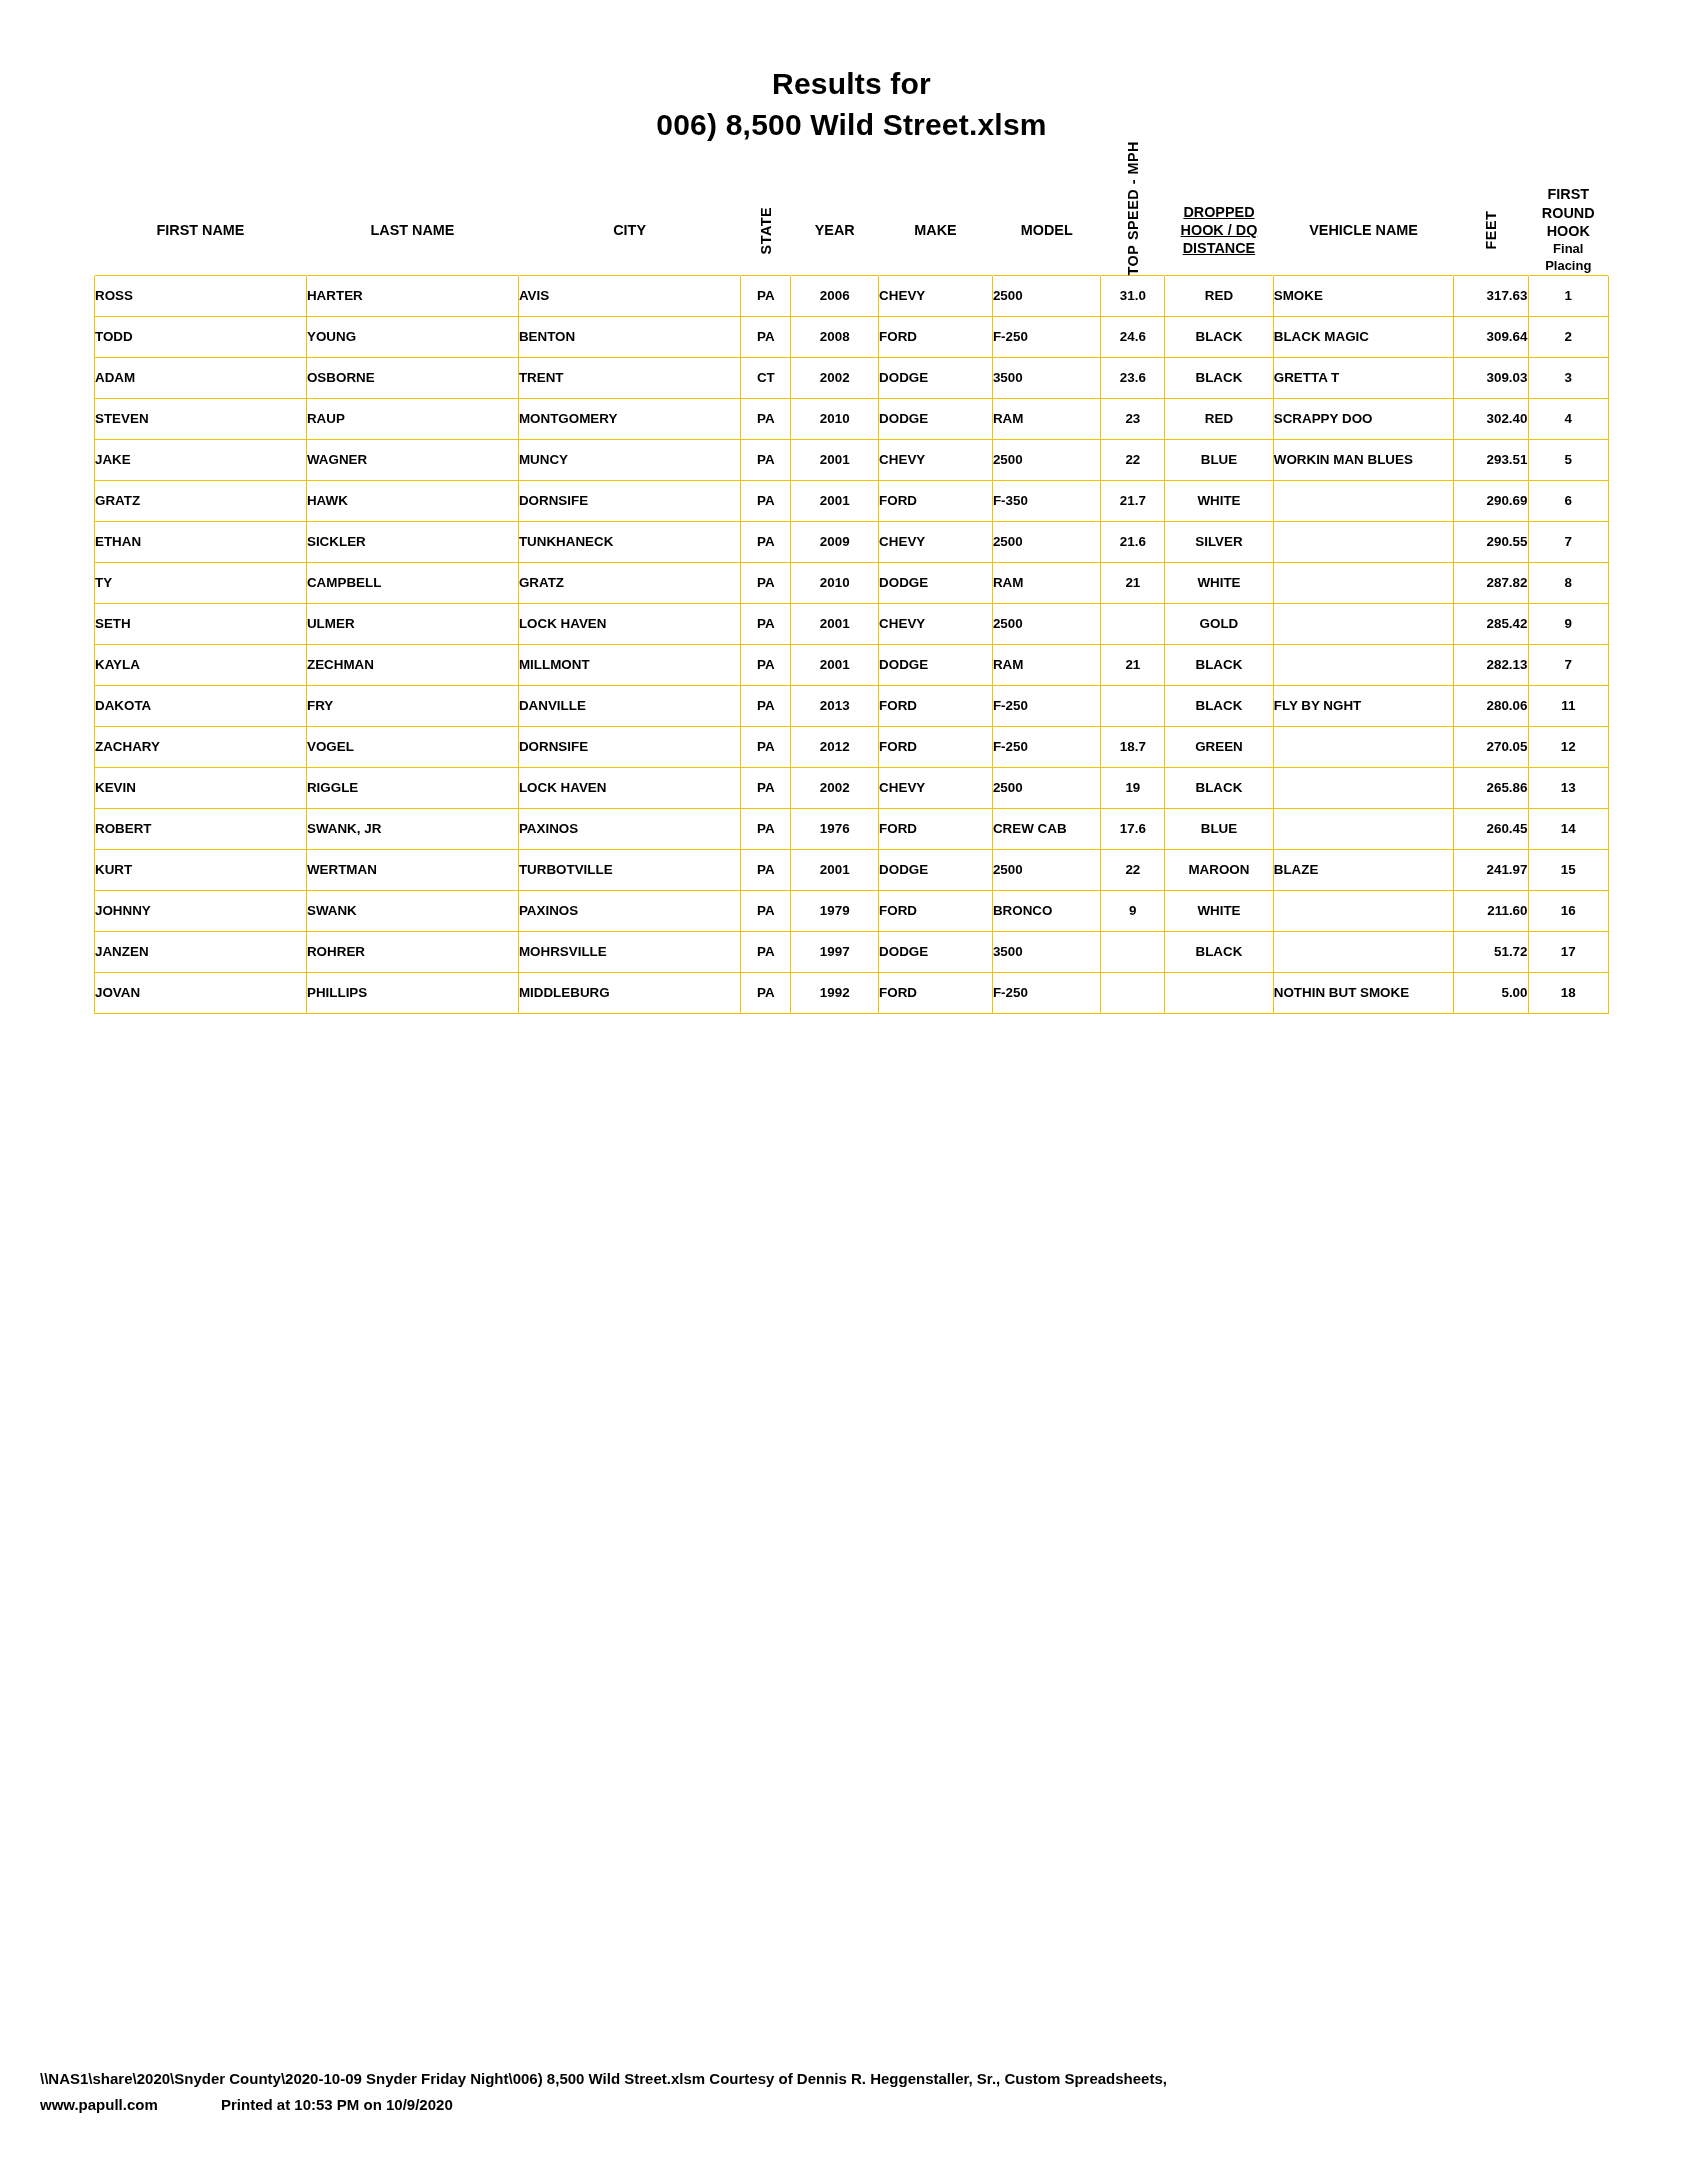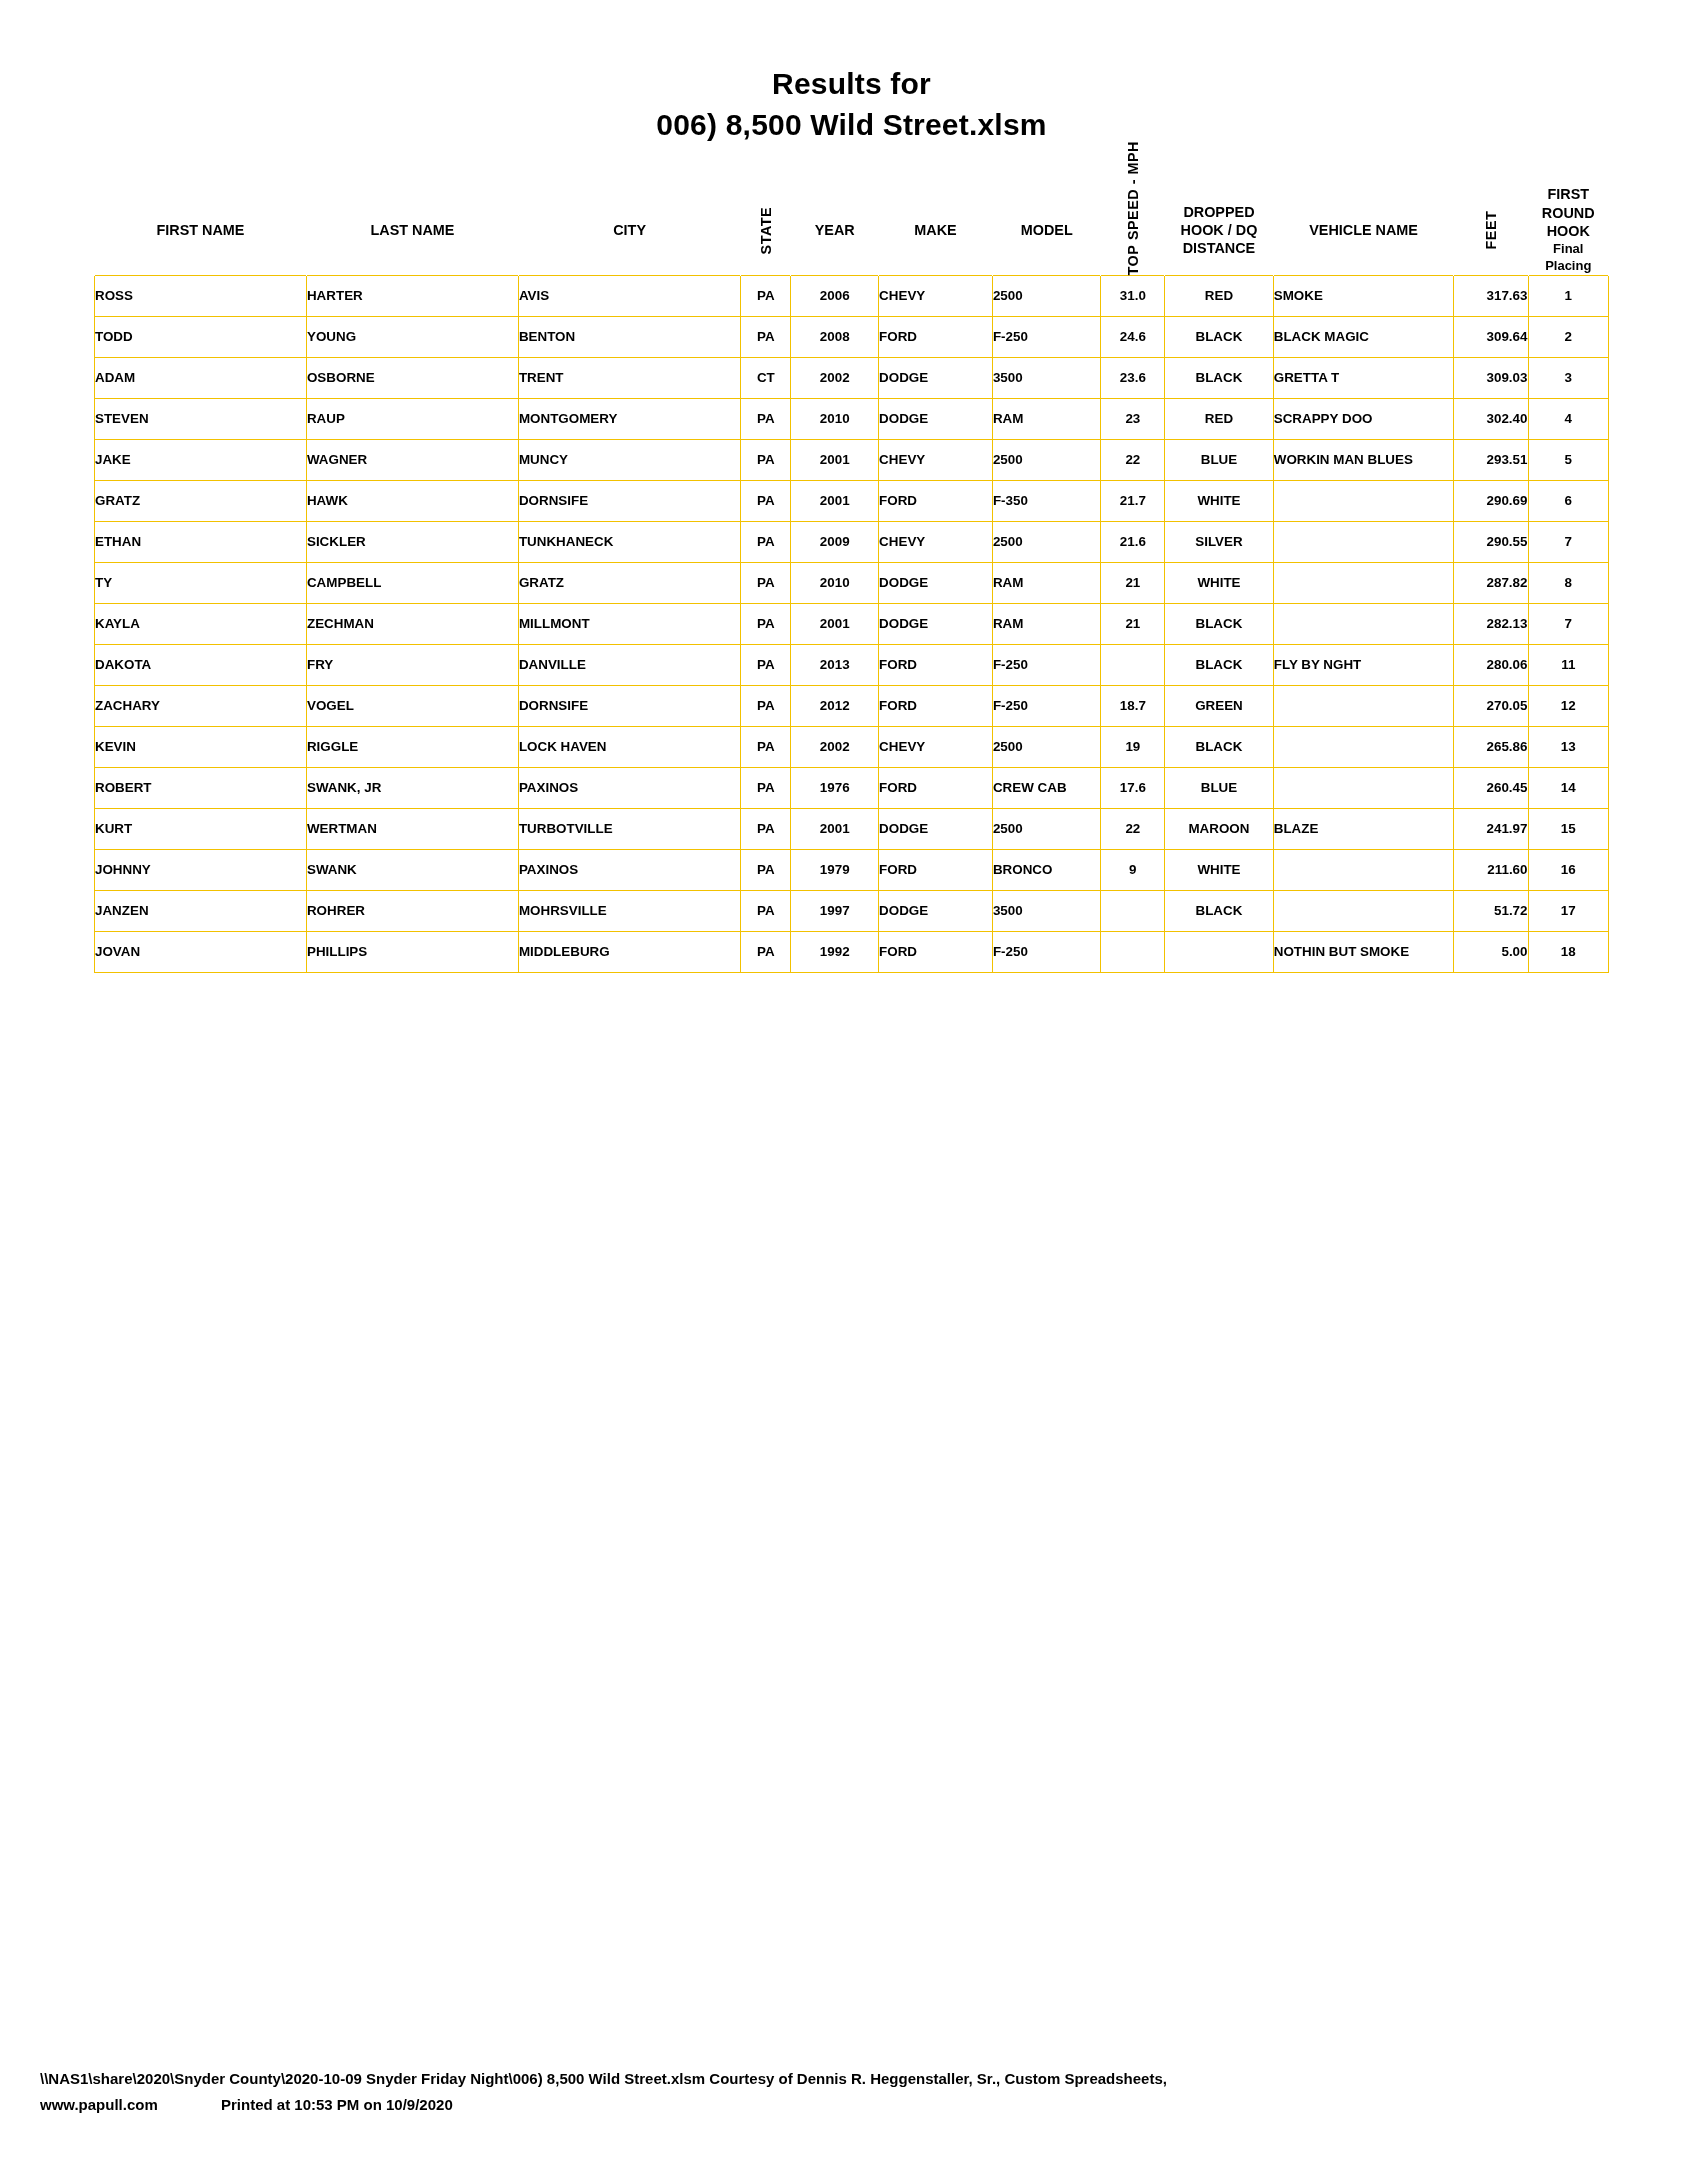--- a/index.html
+++ b/index.html
@@ -68,20 +68,21 @@
     writing-mode: vertical-rl;
     transform: rotate(180deg);
     font-size: 13px;
     letter-spacing: 0.5px;
     white-space: nowrap;
     padding: 0;
   }
   thead th.th-small {
     font-size: 11.4px;
     line-height: 1.25;
+    text-decoration: underline;
   }
   thead th.th-tiny {
     font-size: 9.4px;
     line-height: 1.3;
     font-weight: bold;
   }
   thead th.th-tiny .lastline {
     font-weight: bold;
     font-size: 13px;
   }
@@ -281,20 +282,34 @@
             <td class="c-center">2010</td>
             <td class="c-left">DODGE</td>
             <td class="c-left">RAM</td>
             <td class="c-center">21</td>
             <td class="c-center">WHITE</td>
             <td class="c-left"></td>
             <td class="c-right">287.82</td>
             <td class="c-center">8</td>
           </tr>
           <tr>
+            <td class="c-left">SETH</td>
+            <td class="c-left">ULMER</td>
+            <td class="c-left">LOCK HAVEN</td>
+            <td class="c-center">PA</td>
+            <td class="c-center">2001</td>
+            <td class="c-left">CHEVY</td>
+            <td class="c-left">2500</td>
+            <td class="c-center"></td>
+            <td class="c-center">GOLD</td>
+            <td class="c-left"></td>
+            <td class="c-right">285.42</td>
+            <td class="c-center">9</td>
+          </tr>
+          <tr>
             <td class="c-left">KAYLA</td>
             <td class="c-left">ZECHMAN</td>
             <td class="c-left">MILLMONT</td>
             <td class="c-center">PA</td>
             <td class="c-center">2001</td>
             <td class="c-left">DODGE</td>
             <td class="c-left">RAM</td>
             <td class="c-center">21</td>
             <td class="c-center">BLACK</td>
             <td class="c-left"></td>

